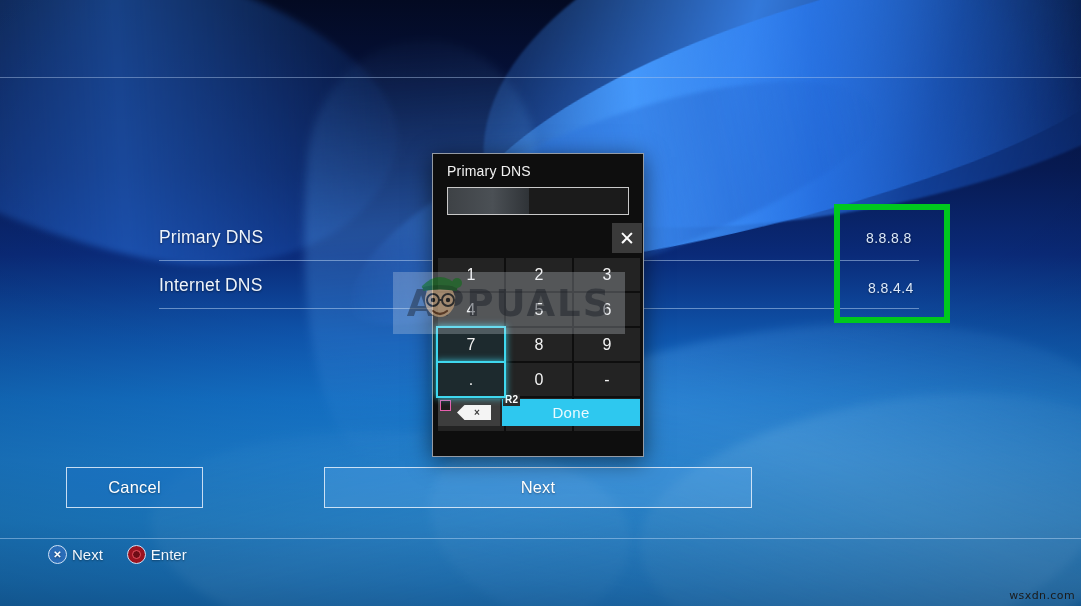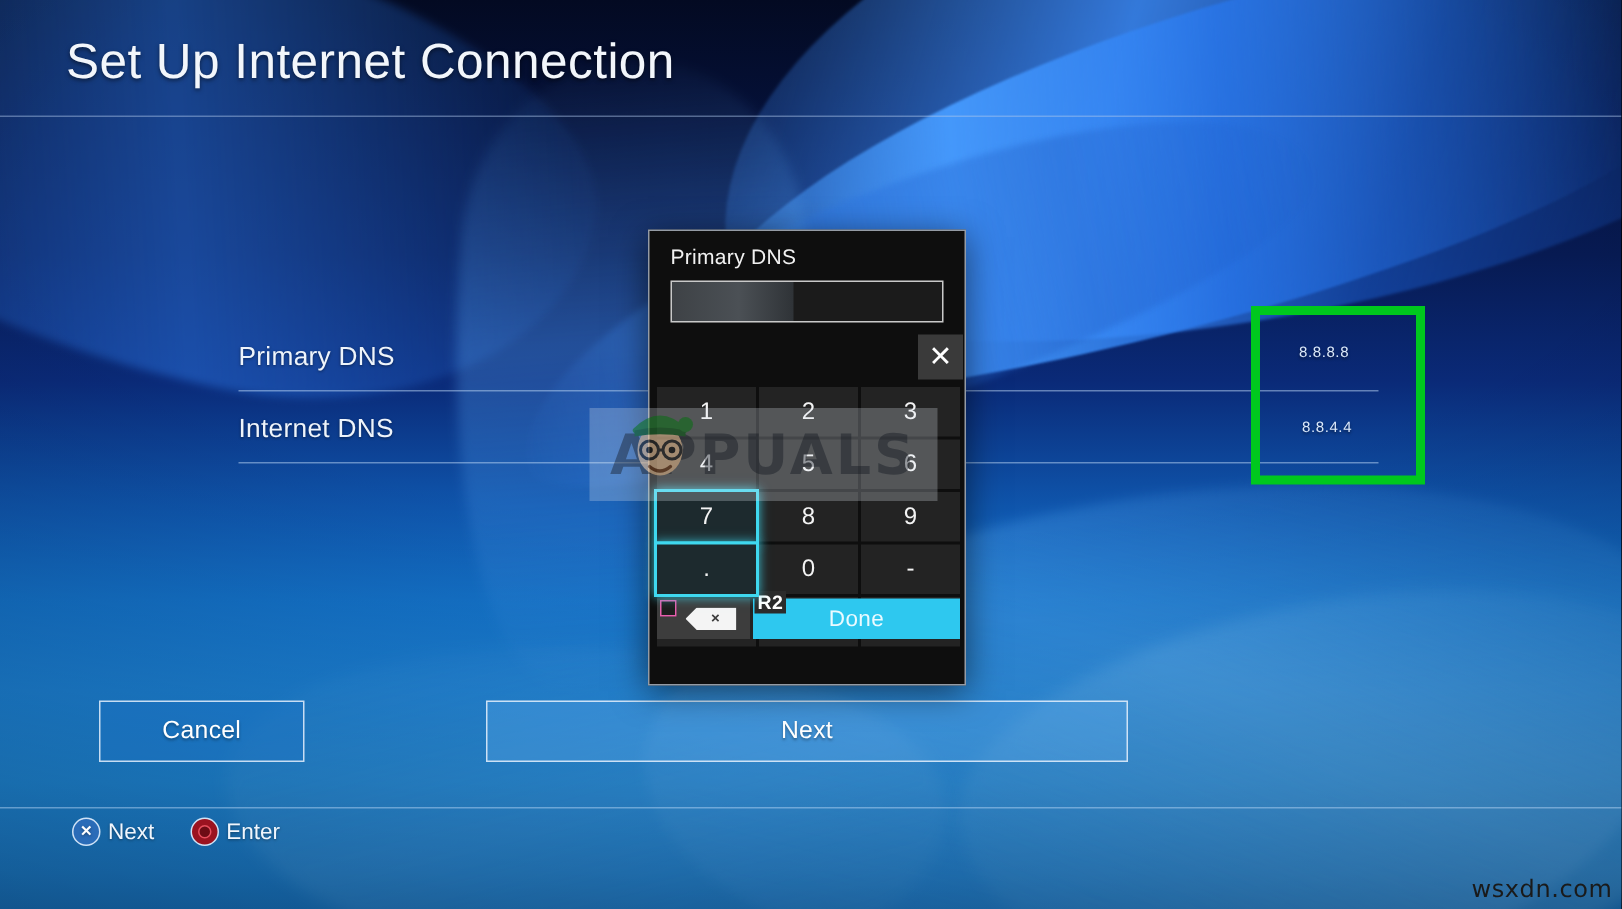--- a/index.html
+++ b/index.html
@@ -145,21 +145,21 @@
     width: 760px;
     height: 1px;
     background: rgba(190,215,245,0.50);
   }
   #row-primary { top: 227px; }
   #row-secondary { top: 275px; }
 
   
   .dns-value {
     position: absolute;
-    font-size: 10px;
+    font-size: 14px;
     color: #dce9fa;
     letter-spacing: 0.4px;
     text-shadow: 0 1px 2px rgba(0,0,0,0.45);
   }
   #dns-value-primary { left: 866px; top: 230px; }
   #dns-value-secondary { left: 868px; top: 280px; }
 
   .annotation-box {
     position: absolute;
     left: 834px; top: 204px;
@@ -364,21 +364,21 @@
     justify-content: center;
     color: #eafaff;
     font-size: 15px;
     letter-spacing: 0.3px;
   }
   .badge-r2 {
     position: absolute;
     left: 1px; top: -5px;
     background: #2b2b2b;
     color: #ffffff;
-    font-size: 13px;
+    font-size: 10px;
     font-weight: bold;
     padding: 1px 2px;
     line-height: 1;
   }
 
   
   #watermark-appuals {
     position: absolute;
     left: 393px; top: 272px;
     width: 232px; height: 62px;
@@ -405,21 +405,21 @@
     font-family: "DejaVu Sans", sans-serif;
   }
   #watermark-appuals .wm-mascot {
     position: absolute;
     left: 20px; top: -10px;
     width: 54px; height: 62px;
   }
   #watermark-wsxdn {
     position: absolute;
     right: 6px; bottom: 4px;
-    font-size: 16px;
+    font-size: 11px;
     color: #1a1a1a;
     letter-spacing: 0.4px;
     font-family: "DejaVu Sans", sans-serif;
     z-index: 40;
   }
 </style>
 </head>
 <body>
 
 <div id="screen">
@@ -428,21 +428,20 @@
   <div class="wave wave-left"></div>
   <div class="wave wave-top-1"></div>
   <div class="wave wave-top-2"></div>
   <div class="wave wave-top-3"></div>
   <div class="wave wave-mid-streak"></div>
   <div class="wave wave-bot-1"></div>
   <div class="wave wave-bot-2"></div>
   <div class="wave wave-bot-3"></div>
   <div class="bg-vignette"></div>
 
-  <div class="header-title">Set Up Internet Connection</div>
   <div class="header-rule"></div>
 
   <div class="form-row" id="row-primary">
     <div class="label">Primary DNS</div>
     <div class="rule"></div>
   </div>
   <div class="form-row" id="row-secondary">
     <div class="label">Internet DNS</div>
     <div class="rule"></div>
   </div>

